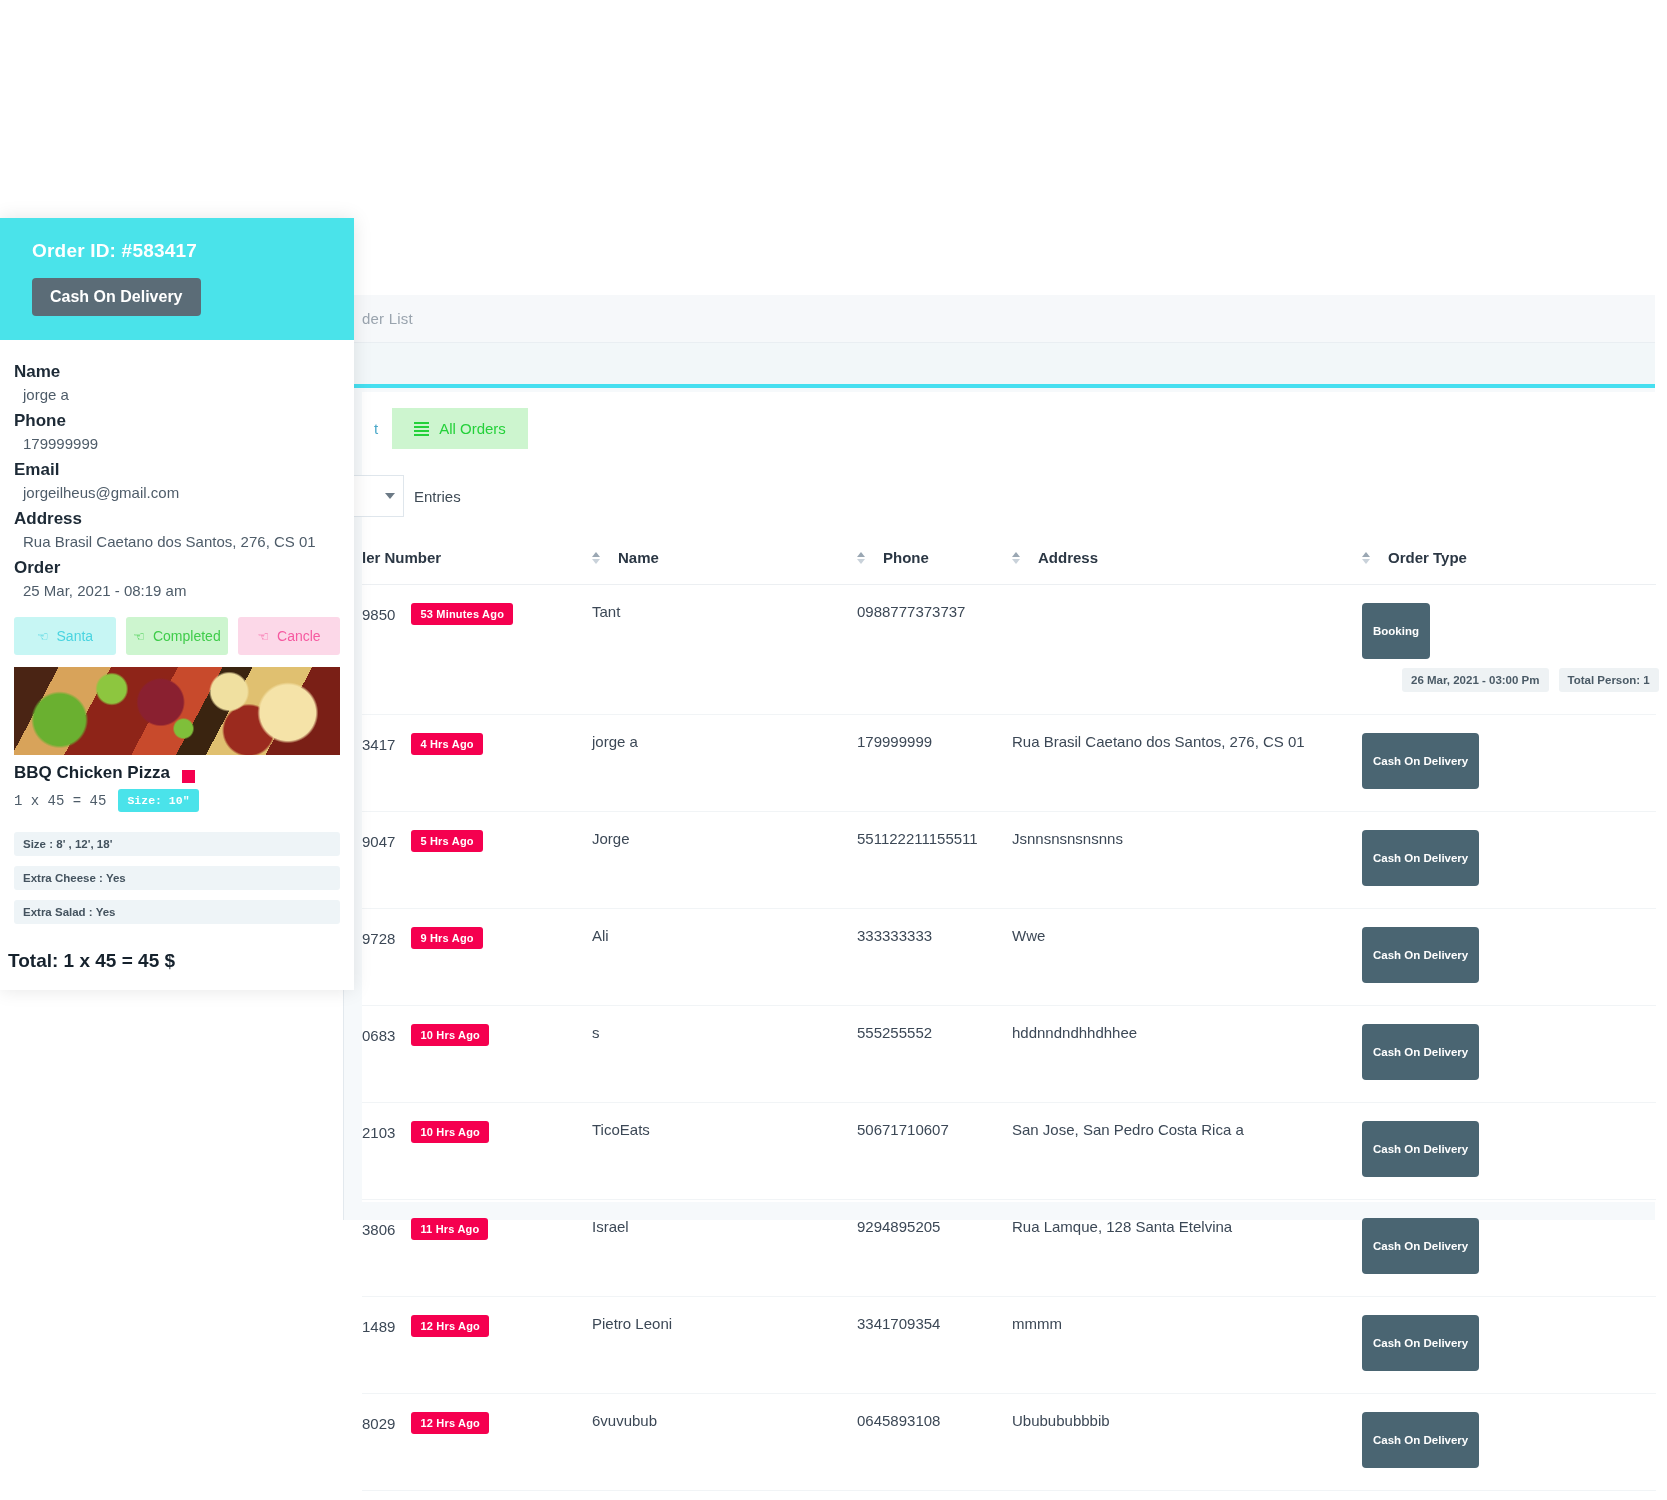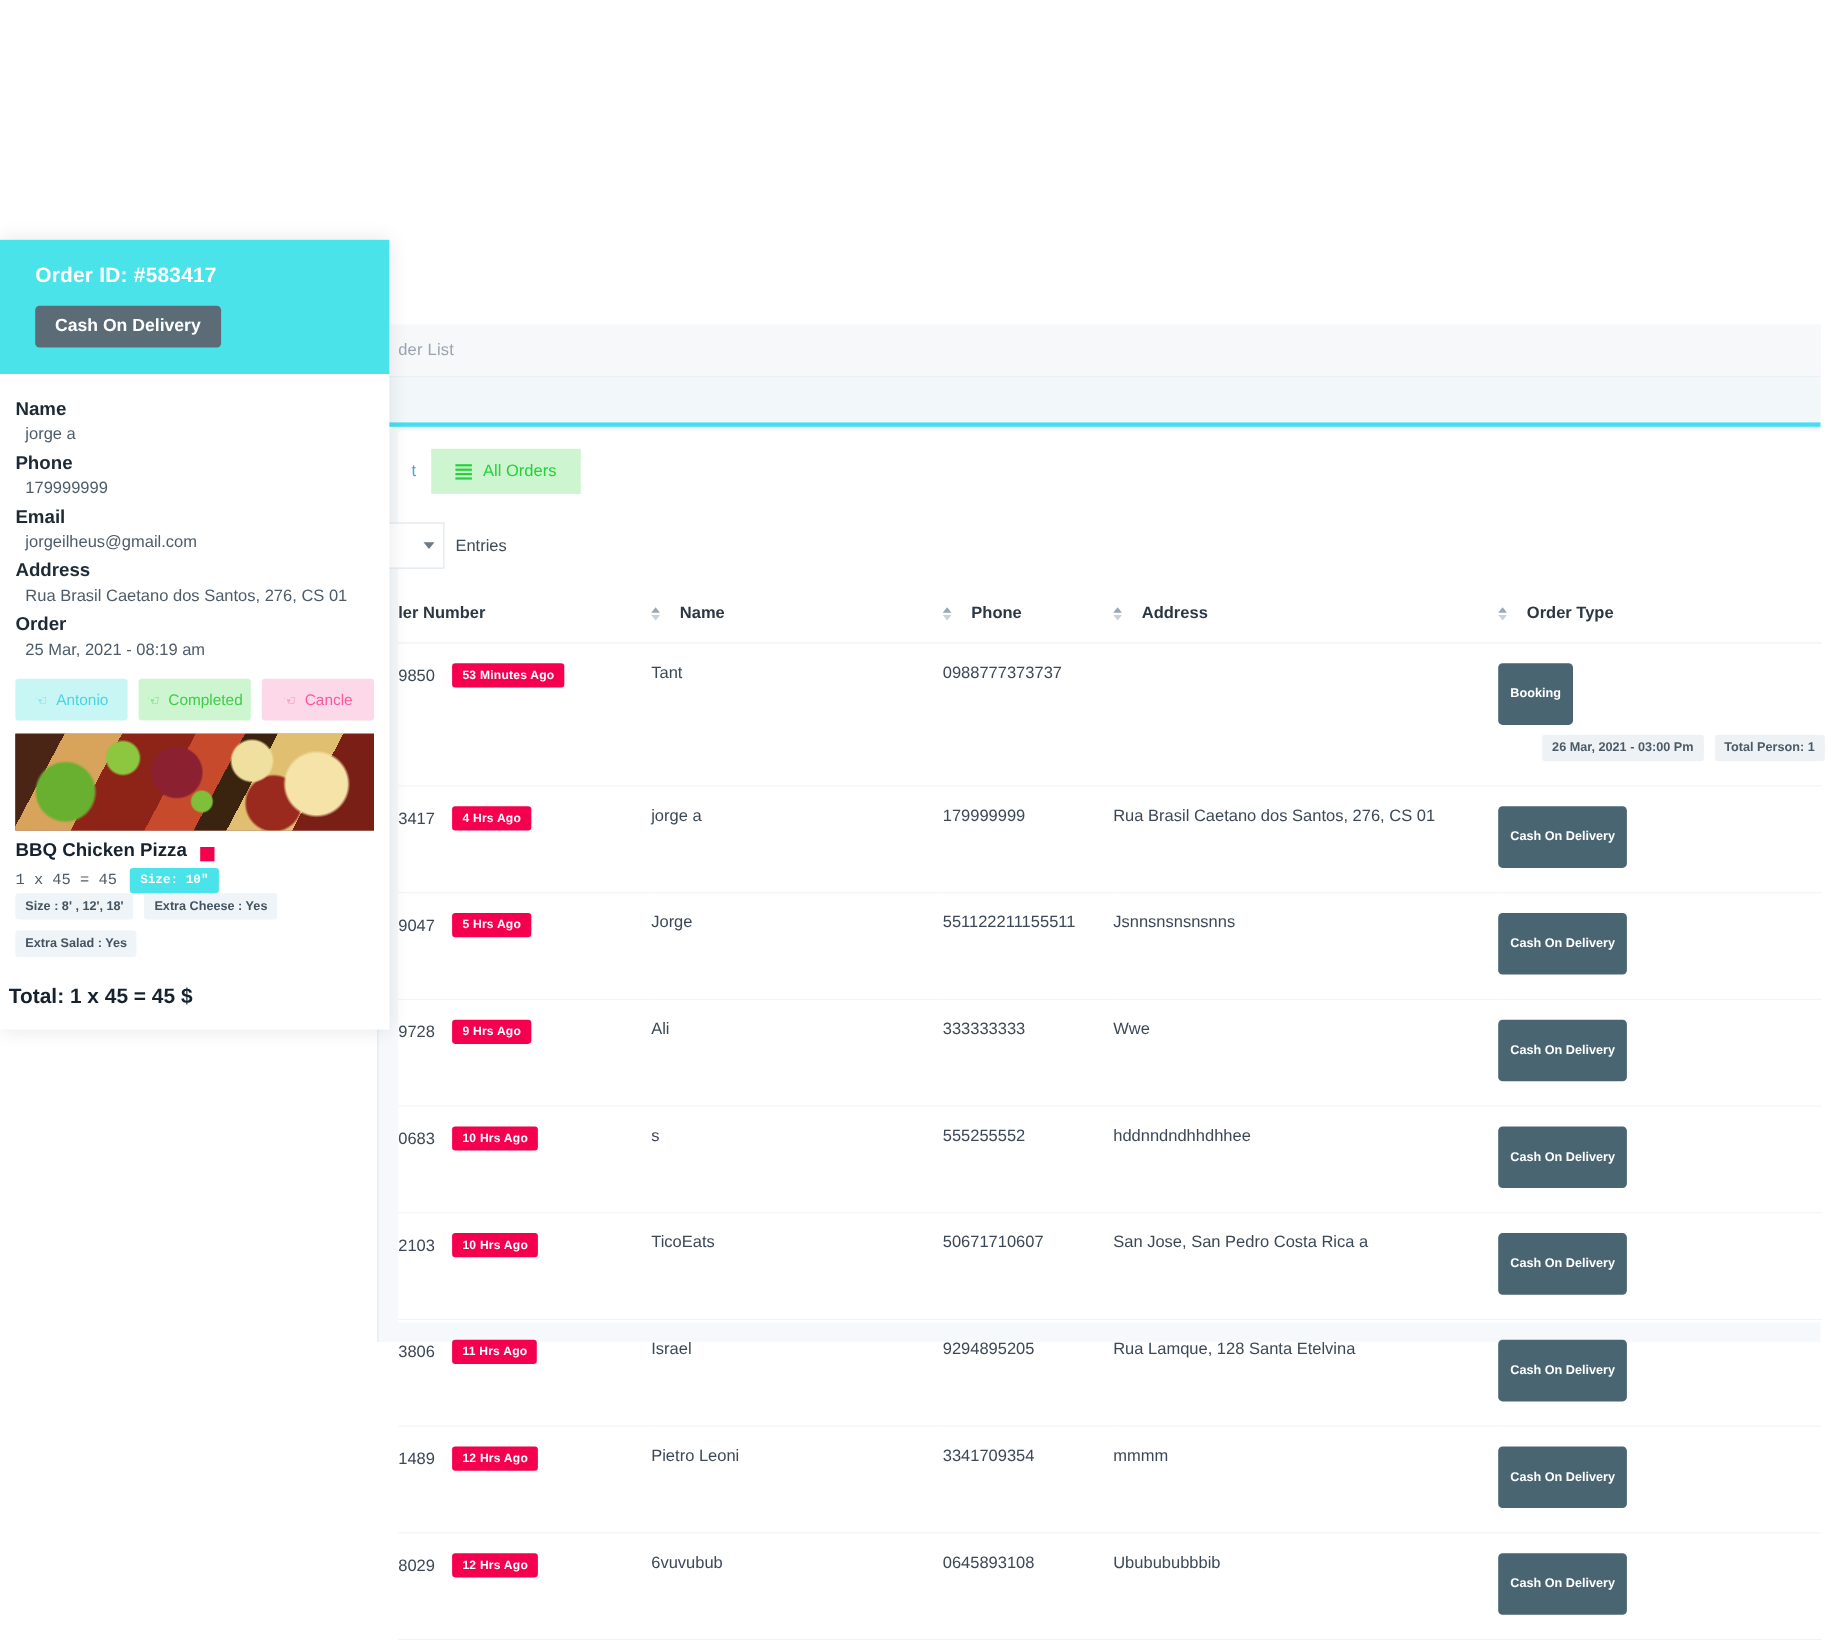--- a/index.html
+++ b/index.html
@@ -249,21 +249,21 @@
   }
   .food-title { font-size: 17px; font-weight: bold; color: #16222d; }
   .veg-dot { width: 13px; height: 13px; background: #f5004f; display: inline-block; }
   .price-row { display: flex; align-items: center; gap: 12px; margin-top: 6px; font-family: Liberation Mono, monospace; }
   .price-text { font-size: 14px; color: #4e5c69; }
   .size-badge {
     background: #4ae3ea; color: #ffffff;
     font-size: 11.5px; font-weight: bold;
     padding: 5px 9px; border-radius: 3px;
   }
-  .addon-row { display: flex; flex-wrap: wrap; gap: 10px; margin-top: 0; }
+  .addon-row { display: flex; flex-wrap: wrap; gap: 10px; margin-top: 20px; flex-direction: column; }
   .addon-chip {
     background: #eef4f7; color: #44535f;
     font-size: 11.5px; font-weight: bold;
     padding: 6px 9px; border-radius: 3px;
   }
   .detail-total {
     font-size: 19px; font-weight: bold; color: #16222d;
     margin: 26px 0 10px -6px;
     white-space: nowrap;
   }
@@ -495,21 +495,21 @@
 
       <div class="field-label">Address</div>
       <div class="field-value addr">Rua Brasil Caetano dos Santos, 276, CS 01</div>
 
       <div class="field-label">Order</div>
       <div class="field-value">25 Mar, 2021 - 08:19 am</div>
 
       <div class="action-row">
         <button class="act-btn act-accept">
           <span class="hand">☜</span>
-          <span>Antonio</span>
+          <span>Santa</span>
         </button>
         <button class="act-btn act-completed">
           <span class="hand">☜</span>
           <span>Completed</span>
         </button>
         <button class="act-btn act-cancel">
           <span class="hand">☜</span>
           <span>Cancle</span>
         </button>
       </div>

